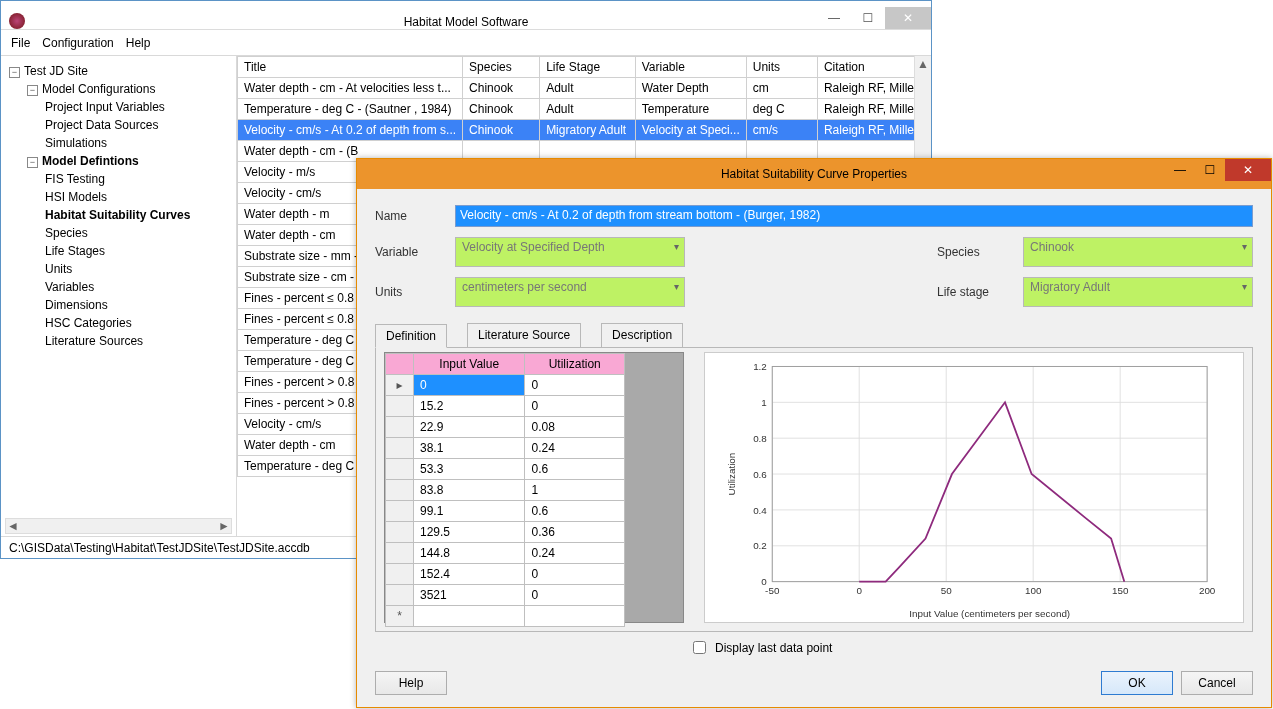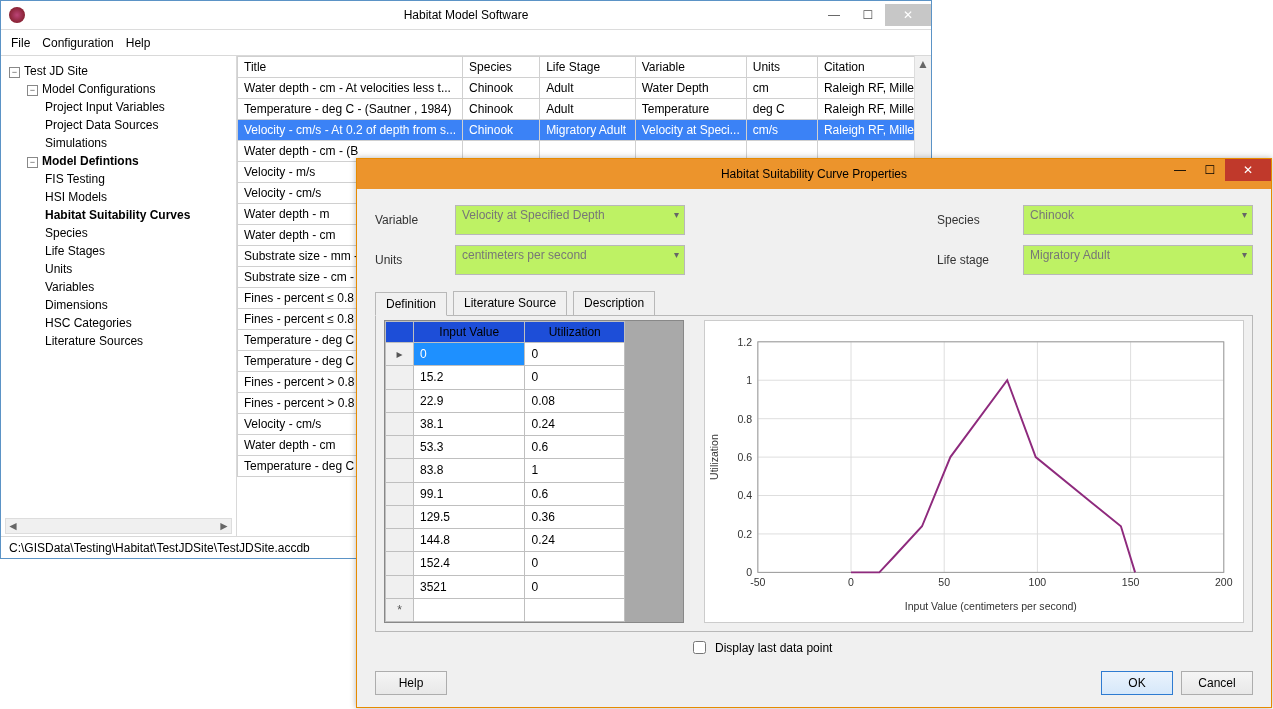--- a/index.html
+++ b/index.html
@@ -1,20 +1,20 @@
 <!DOCTYPE html>
 <html><head>
 <meta charset="utf-8">
 <style>
 * { box-sizing: border-box; font-family: "Segoe UI", Tahoma, sans-serif; font-size: 12px; }
 body { margin: 0; background: #fff; width: 1273px; height: 709px; position: relative; overflow: hidden; }
 
 
 .main-window { position: absolute; left: 0; top: 0; width: 932px; height: 559px; border: 1px solid #5b93c6; background: #fff; }
-.titlebar { height: 29px; background: linear-gradient(#fff,#fff); display: flex; align-items: center; border-bottom: 1px solid #dcdcdc; position: relative; }
+.titlebar { height: 29px; background: linear-gradient(#fff,#fff); display: flex; align-items: flex-end; border-bottom: 1px solid #dcdcdc; position: relative; }
 .titlebar .appicon { width: 16px; height: 16px; margin: 0 8px; background: radial-gradient(circle at 50% 50%, #b47, #823 70%); border-radius: 50%; }
 .titlebar .title { position: absolute; left: 50%; transform: translateX(-50%); color: #000; }
 .titlebar .win-controls { margin-left: auto; display: flex; }
 .win-btn { width: 34px; height: 22px; display: flex; align-items: center; justify-content: center; color: #555; cursor: default; }
 .win-btn.close { background: #c7c7c7; color: #fff; width: 46px; }
 .menubar { height: 26px; display: flex; align-items: center; padding: 0 10px; gap: 12px; border-bottom: 1px solid #d9d9d9; }
 .menubar span { color: #000; cursor: default; }
 .content { display: flex; height: calc(100% - 29px - 26px - 22px); }
 .tree-pane { width: 236px; border-right: 1px solid #d9d9d9; padding: 6px 4px; overflow: hidden; position: relative; }
 .tree-pane .hscroll { position: absolute; left: 4px; right: 4px; bottom: 2px; height: 16px; background: #f0f0f0; border: 1px solid #ddd; display:flex; justify-content:space-between; align-items:center;}
@@ -41,27 +41,27 @@
 .dbtn { width: 30px; height: 22px; display: flex; align-items: center; justify-content: center; color: #000; cursor: default; }
 .dbtn.close { background: #c0392b; color: #fff; width: 46px; }
 .dbody { padding: 16px 18px 12px 18px; height: calc(100% - 30px); display: flex; flex-direction: column; }
 .form-row { display: flex; align-items: center; margin-bottom: 10px; gap: 26px; }
 .form-row label { width: 54px; color: #333; }
 .txt { border: 1px solid #7a9ccf; background: #fff; height: 22px; padding: 2px 4px; }
 .txt.sel { background: #1e90ff; color: #fff; }
 .sel-box { border: 1px solid #b8b8b8; background: #bef264; height: 30px; padding: 2px 18px 14px 6px; position: relative; color: #777; }
 .sel-box::after { content: "▾"; position: absolute; right: 5px; top: 3px; color: #666; font-size: 10px; }
 .tabstrip { display: flex; margin-top: 6px; }
-.tab { border: 1px solid #b8b8b8; border-bottom: none; padding: 4px 10px; background: #f0f0f0; margin-right: 6px; cursor: default; }
+.tab { border: 1px solid #b8b8b8; border-bottom: none; padding: 4px 10px; background: #f0f0f0; margin-right: 20px; cursor: default; }
 .tab.active { background: #f0f0f0; position: relative; top: 1px; border-bottom: 1px solid #f0f0f0; }
 .tabpage { border: 1px solid #b8b8b8; flex: 1; background: #f0f0f0; padding: 0; display: flex; gap: 20px; min-height: 0; }
 .defgrid-wrap { width: 300px; margin: 4px 0 8px 8px; border: 1px solid #888; background: #a9a9a9; display:flex;}
 table.defgrid { border-collapse: collapse; background: #fff; width: 240px;}
 table.defgrid th, table.defgrid td { border: 1px solid #bfbfbf; padding: 2px 6px; height: 21px; }
-table.defgrid th { background: #1d4ed8; font-weight: normal; }
+table.defgrid th { background: #f9a8d4; font-weight: normal; }
 table.defgrid td.rowhdr { background: #f0f0f0; width: 28px; text-align: center; color: #555; }
 table.defgrid tr.selected td.v { background: #1e90ff; color: #fff; }
 .chart-area { flex: 1; background: #fff; margin: 4px 8px 8px 0; border: 1px solid #ccc; position: relative; }
 .chk-row { padding: 6px 0 0 314px; display: flex; align-items: center; gap: 6px; }
 .dlg-footer { display: flex; padding-top: 14px; align-items: center; }
 .btn { min-width: 72px; height: 24px; border: 1px solid #adadad; background: linear-gradient(#f5f5f5,#e8e8e8); padding: 0 14px; cursor: default; }
 .btn.primary { border: 1px solid #2e7bd1; background: linear-gradient(#eaf3fc,#d6e8fa); }
 .spacer { flex: 1; }
 svg text { font-size: 11px; fill: #333; }
 </style>
@@ -308,20 +308,24 @@
   <div class="dtitlebar">
     <div class="dtitle">Habitat Suitability Curve Properties</div>
     <div class="dcontrols">
       <div class="dbtn">—</div>
       <div class="dbtn">☐</div>
       <div class="dbtn close">✕</div>
     </div>
   </div>
   <div class="dbody">
     <div class="form-row">
+      <label>Name</label>
+      <div class="txt sel" style="flex:1">Velocity - cm/s - At 0.2 of depth from stream bottom - (Burger, 1982)</div>
+    </div>
+    <div class="form-row">
       <label>Variable</label>
       <div class="sel-box" style="width:230px">Velocity at Specified Depth</div>
       <div style="flex:1"></div>
       <label style="width:60px">Species</label>
       <div class="sel-box" style="width:230px">Chinook</div>
     </div>
     <div class="form-row">
       <label>Units</label>
       <div class="sel-box" style="width:230px">centimeters per second</div>
       <div style="flex:1"></div>

